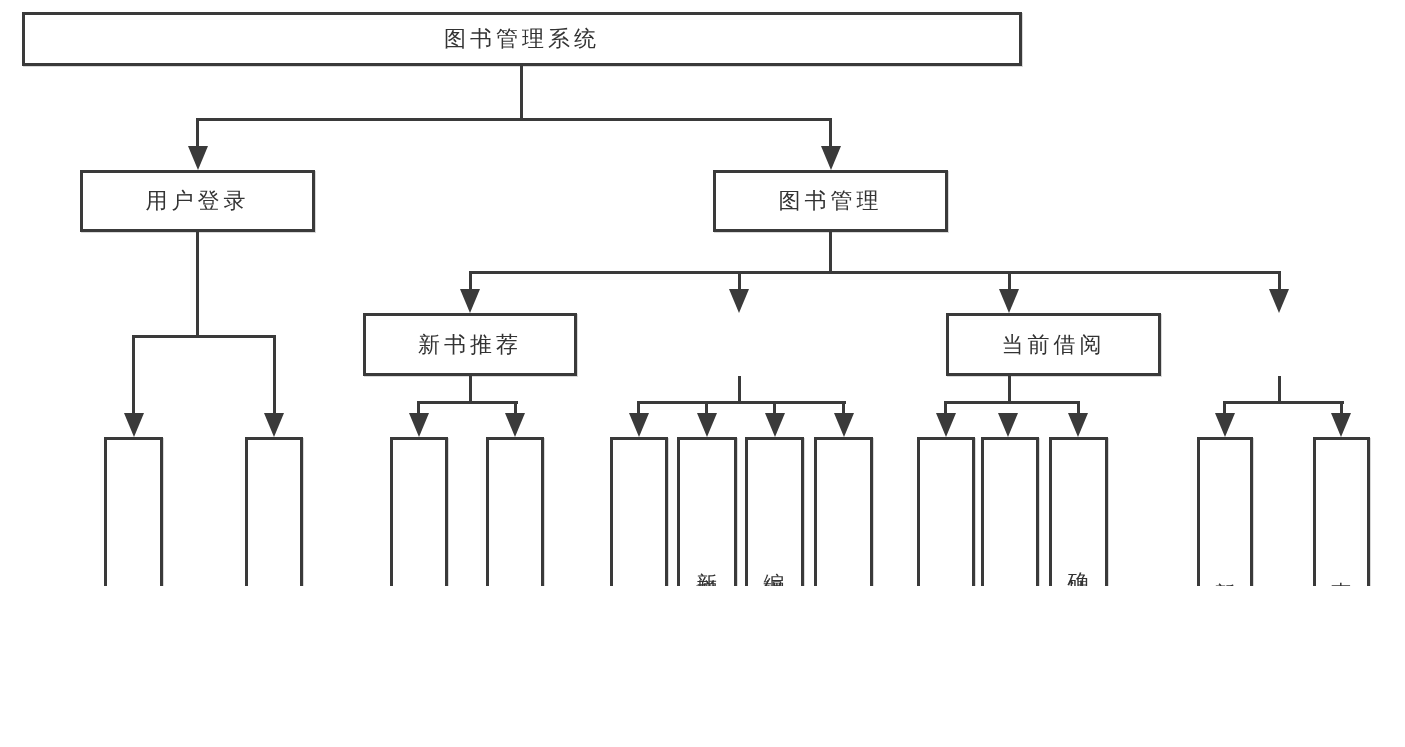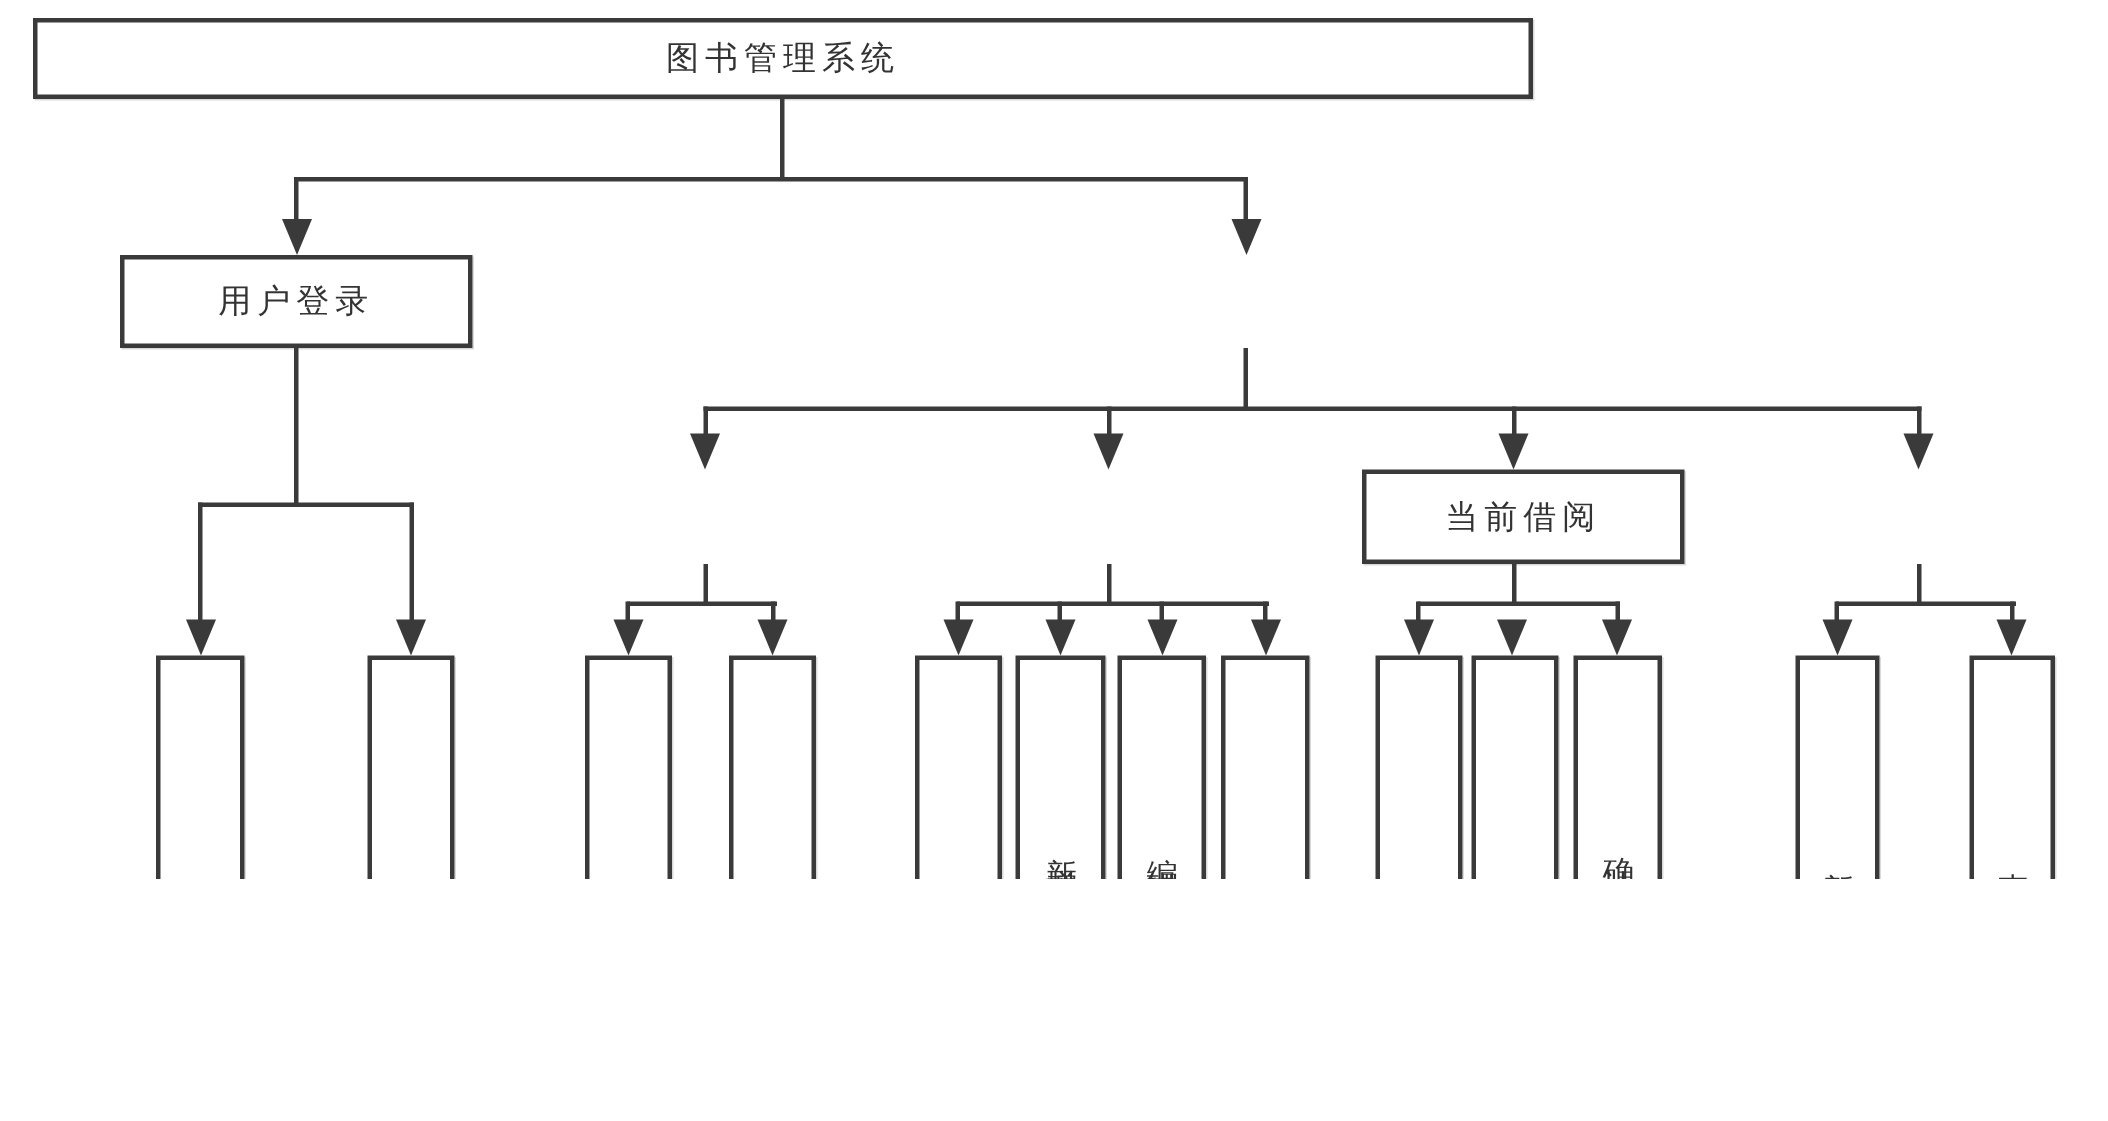--- a/index.html
+++ b/index.html
@@ -32,24 +32,26 @@
 </style>
 </head>
 <body>
 
 <div id="canvas">
 
   <div class="box" style="left:22px;top:12px;width:1000px;height:54px;">图书管理系统</div>
 
   <div class="box" style="left:80px;top:170px;width:235px;height:62px;">用户登录</div>
 
+  <div class="box" style="left:713px;top:170px;width:235px;height:62px;">图书管理</div>
+
+  <div class="box" style="left:363px;top:313px;width:214px;height:63px;">新书推荐</div>
 
 
-
-  <div class="box" style="left:908px;top:313px;width:215px;height:63px;">当前借阅</div>
+  <div class="box" style="left:946px;top:313px;width:215px;height:63px;">当前借阅</div>
 
 
   <div class="box leaf" style="left:104px;top:437px;width:59px;height:298px;">
     <span>用户登录</span>
     </div>
 
   <div class="box leaf" style="left:245px;top:437px;width:58px;height:298px;">
     <span>注销登录</span>
     </div>
 

